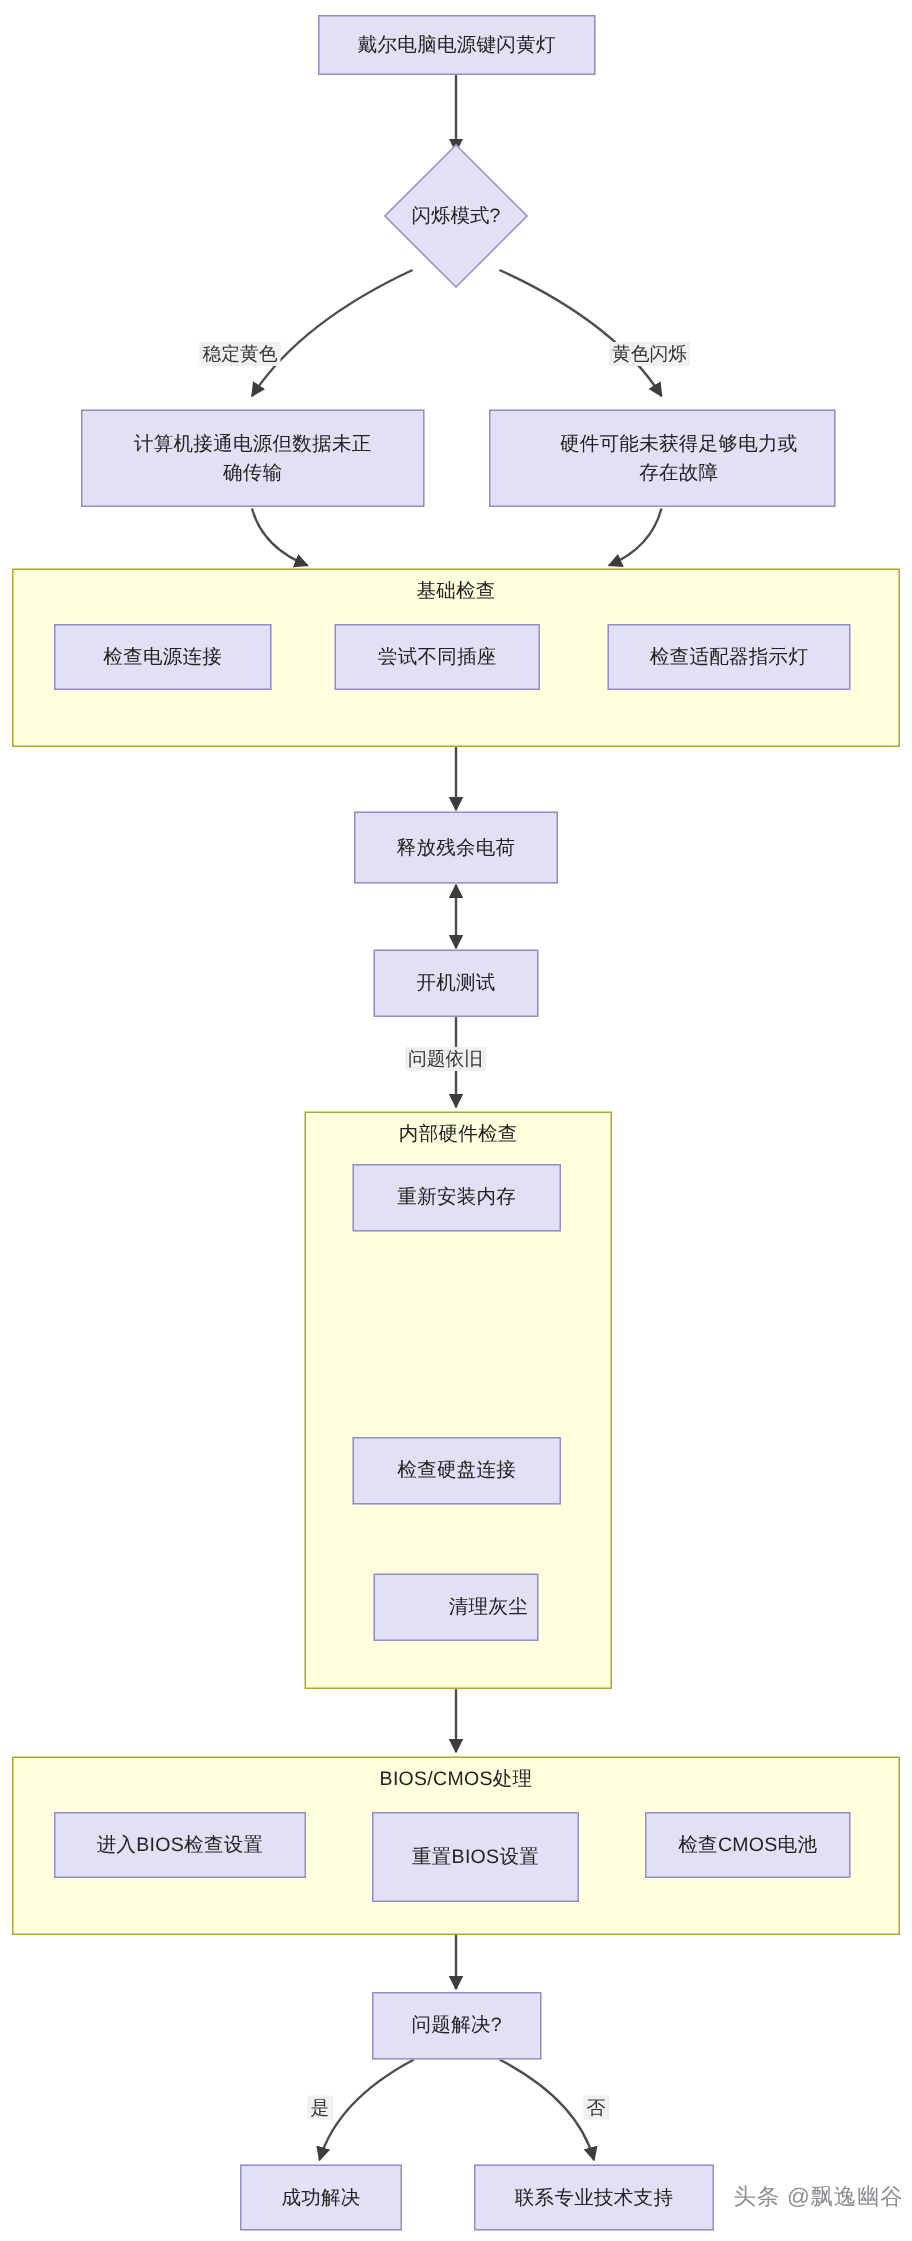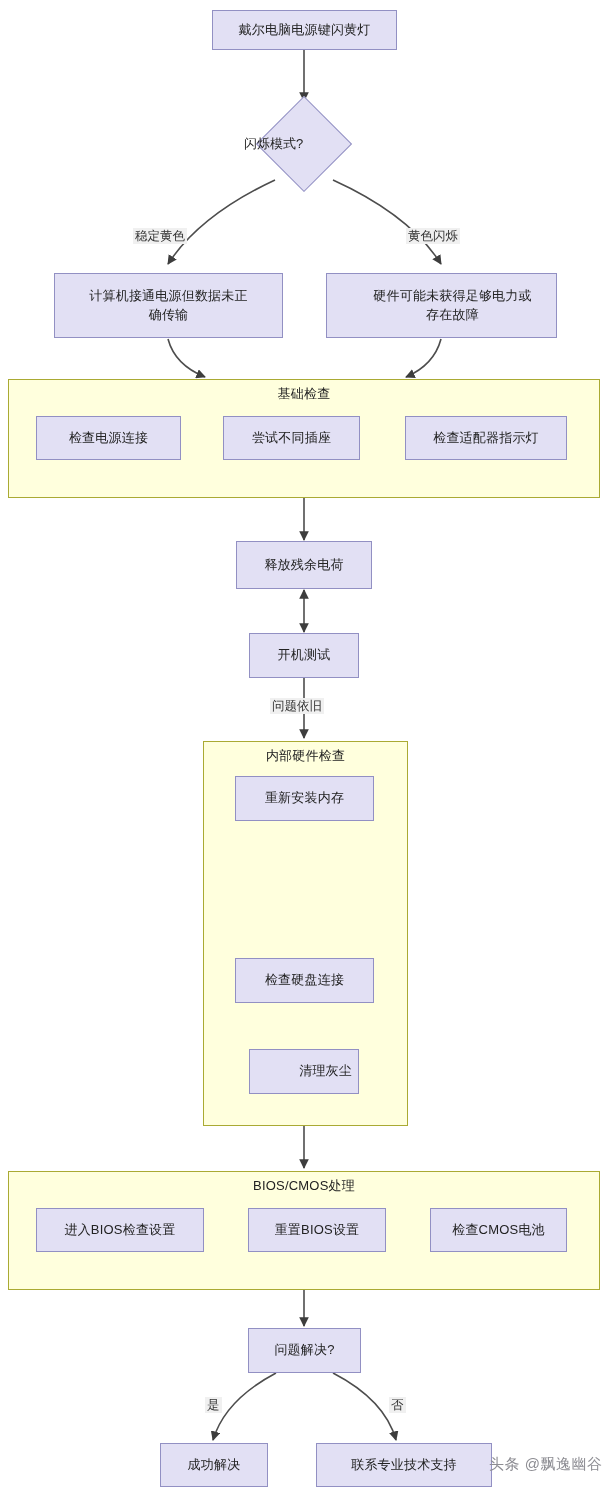--- a/index.html
+++ b/index.html
@@ -51,21 +51,21 @@
     box-sizing: border-box;
     background: #e2e0f4;
     border: 1px solid #9290c3;
     transform: rotate(45deg);
     z-index: 2;
   }
   .diamond-label {
     position: absolute;
     display: flex;
     align-items: center;
-    justify-content: flex-start;
+    justify-content: center;
     text-align: center;
     font-size: 13px;
     color: #222222;
     z-index: 4;
   }
   .group {
     position: absolute;
     box-sizing: border-box;
     background: #ffffdd;
     border: 1px solid #aaaa33;
@@ -205,42 +205,42 @@
     <span class="txt">清理灰尘</span>
   </div>
 
   <div class="group" style="left:8px; top:1171px; width:592px; height:119px;"></div>
   <div class="group-title" style="left:8px; top:1177px; width:592px;">
     <span>BIOS/CMOS处理</span>
   </div>
   <div class="node" style="left:36px; top:1208px; width:168px; height:44px;">
     <span class="txt">进入BIOS检查设置</span>
   </div>
-  <div class="node" style="left:248px; top:1208px; width:138px; height:44px;">
+  <div class="node" style="left:248px; top:1208px; width:138px; height:60px;">
     <span class="txt">重置BIOS设置</span>
   </div>
   <div class="node" style="left:430px; top:1208px; width:137px; height:44px;">
     <span class="txt">检查CMOS电池</span>
   </div>
 
   <div class="node" style="left:248px; top:1328px; width:113px; height:45px;">
     <span class="txt">问题解决?</span>
   </div>
 
   <div class="edge-label" style="left:205px; top:1397px;">
     <span>是</span>
   </div>
   <div class="edge-label" style="left:389px; top:1397px;">
     <span>否</span>
   </div>
 
   <div class="node" style="left:160px; top:1443px; width:108px; height:44px;">
     <span class="txt">成功解决</span>
   </div>
-  <div class="node" style="left:316px; top:1443px; width:176px; height:44px;">
+  <div class="node" style="left:316px; top:1443px; width:160px; height:44px;">
     <span class="txt">联系专业技术支持</span>
   </div>
 
   <div class="watermark" style="left:489px; top:1455px;">
     <span>头条 @飘逸幽谷</span>
   </div>
 
 </div>
 
 </body></html>

